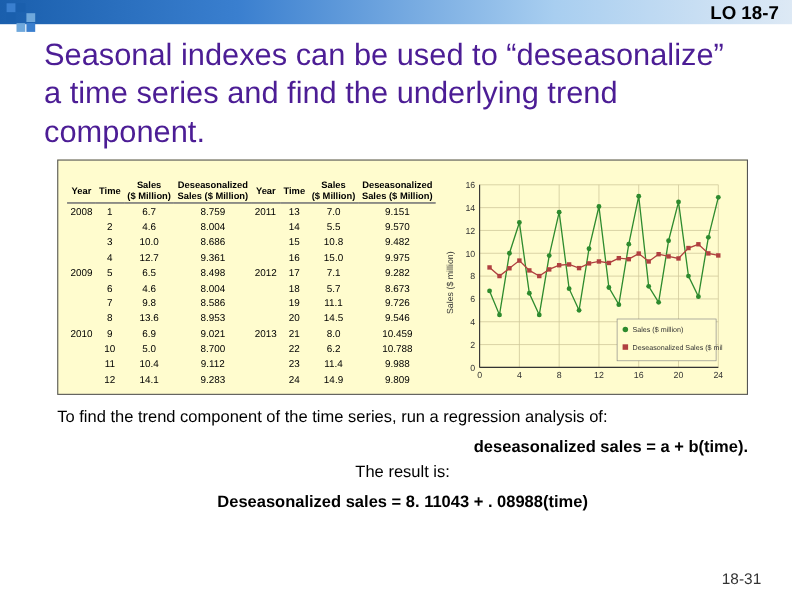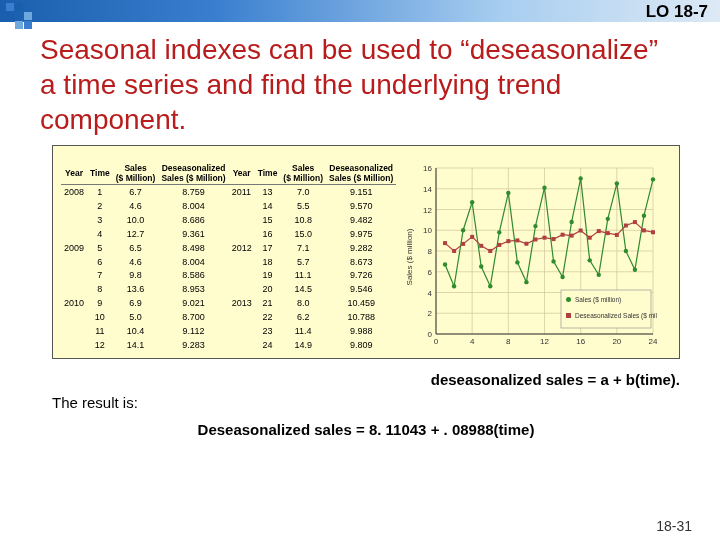--- a/index.html
+++ b/index.html
@@ -5,32 +5,32 @@
   * { box-sizing: border-box; margin: 0; padding: 0; }
   body { width: 720px; height: 540px; background: #fff; font-family: Arial, sans-serif; position: relative; overflow: hidden; }
   .topbar { width: 100%; height: 22px; background: linear-gradient(to right, #1a5fad 0%, #3a7fcf 30%, #a8cef0 70%, #dde9f5 100%); position: relative; }
   .logo { position: absolute; top: 3px; left: 6px; display: grid; grid-template-columns: repeat(4, 8px); grid-template-rows: repeat(3, 8px); gap: 1px; }
   .logo .sq { width: 8px; height: 8px; }
   .logo .b1 { background: #1a5fad; }
   .logo .b2 { background: #3a7fcf; }
   .logo .b3 { background: #6fa8dc; }
   .logo .w  { background: transparent; }
   .lo-badge { position: absolute; top: 2px; right: 12px; font-size: 17px; font-weight: bold; color: #000; }
-  .title { font-size: 28px; line-height: 1.25; padding: 10px 40px 6px 40px; color: #b91c1c; }
+  .title { font-size: 28px; line-height: 1.25; padding: 10px 40px 6px 40px; color: #4c1d95; }
   .content-box { margin: 2px 40px 4px 52px; border: 1px solid #555; background: #fffcce; padding: 16px 8px 6px 8px; display: flex; gap: 6px; }
   .tbl { border-collapse: collapse; font-size: 9px; color: #000; }
   .tbl th, .tbl td { padding: 1px 3px; text-align: center; white-space: nowrap; }
   .tbl th { font-weight: bold; border-bottom: 1px solid #777; font-size: 8.5px; }
   .tbl .yr { text-align: left; }
   .chart-area { flex: 1; position: relative; }
   svg { display: block; }
   .below { padding: 8px 40px 0 52px; }
   .p1 { font-size: 15px; margin-bottom: 10px; }
   .p2 { font-size: 15px; text-align: right; margin-bottom: 2px; font-weight: bold; }
-  .p3 { font-size: 15px; margin-top: 6px; margin-bottom: 10px; }
+  .p3 { font-size: 15px; margin-top: 6px; margin-bottom: 10px; text-align: center; }
   .p4 { font-size: 15px; font-weight: bold; text-align: center; }
   .pagenum { position: absolute; bottom: 6px; right: 28px; font-size: 14px; color: #333; }
 </style>
 </head>
 <body>
 
 <div class="topbar">
   <div class="logo">
     <div class="sq b2"></div>
       <div class="sq b1"></div>
@@ -277,18 +277,19 @@
         <rect x="159" y="128" width="90" height="38" fill="#fffcce" stroke="#888" stroke-width="0.6"></rect>
         <circle cx="166.5" cy="137.5" r="2.5" fill="#2e8b2e"></circle>
         <text x="173" y="140" font-size="6.5" fill="#333">Sales ($ million)</text>
         <rect x="164" y="151" width="5" height="5" fill="#b04040"></rect>
         <text x="173" y="156" font-size="6.5" fill="#333">Deseasonalized Sales ($ million)</text>
       </svg>
   </div>
 </div>
 
 <div class="below">
+  <div class="p1">To find the trend component of the time series, run a regression analysis of:</div>
   <div class="p2">deseasonalized sales = a + b(time).</div>
   <div class="p3">The result is:</div>
   <div class="p4">Deseasonalized sales = 8. 11043 + . 08988(time)</div>
 </div>
 
 <div class="pagenum">18-31</div>
 
 </body></html>

